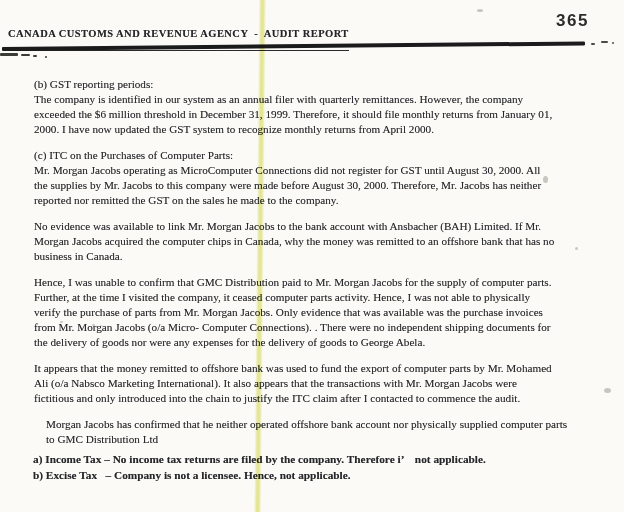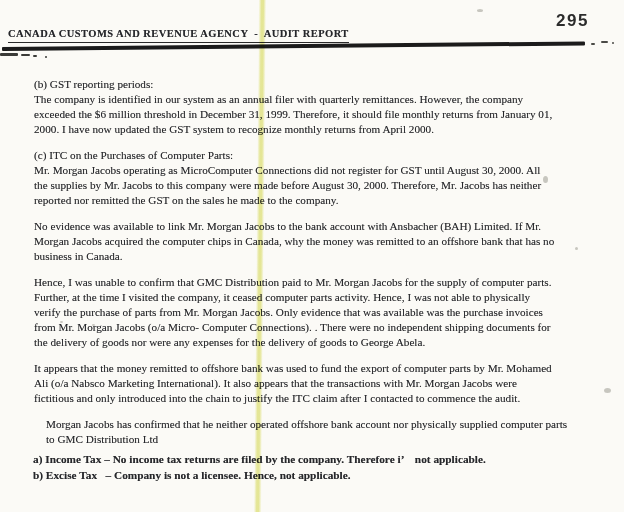--- a/index.html
+++ b/index.html
@@ -10,21 +10,21 @@
     overflow:hidden;
     font-family:"Liberation Serif", serif;
     color:#26272b;
   }
   
   .hdr-title{
     position:absolute;left:8px;top:28px;
     font-size:10.5px;font-weight:bold;letter-spacing:0.45px;
     white-space:pre;
     border-bottom:1.5px solid #2a2a2a;
-    padding-bottom:3px;
+    padding-bottom:11px;
     text-shadow:0 0 0.5px rgba(30,30,30,0.45);
     z-index:2;
   }
   .page-number{
     position:absolute;left:556px;top:11px;
     font-family:"Liberation Sans", sans-serif;
     font-size:17px;font-weight:bold;letter-spacing:1.5px;
     color:#2c2c2c;z-index:2;
   }
   .hdr-rule{
@@ -67,21 +67,21 @@
   
   .speck{position:absolute;background:#c7c6bf;border-radius:50%;z-index:1;}
 </style>
 </head>
 <body>
 
 <div id="page">
 
   <div class="hdr-title">CANADA CUSTOMS AND REVENUE AGENCY  -  AUDIT REPORT</div>
 
-  <div class="page-number">295</div>
+  <div class="page-number">365</div>
 
   <div class="hdr-rule"></div>
 
   <div class="rule-dash" style="left:591px;top:43px;width:4px;height:2px;"></div>
   <div class="rule-dash" style="left:601px;top:41px;width:7px;height:2px;"></div>
   <div class="rule-dash" style="left:612px;top:42px;width:2px;height:2px;"></div>
 
   <div class="artifact" style="left:0px;top:53px;width:18px;height:2.5px;"></div>
   <div class="artifact" style="left:21px;top:54px;width:9px;height:2px;"></div>
   <div class="artifact" style="left:33px;top:55px;width:4px;height:2px;"></div>

